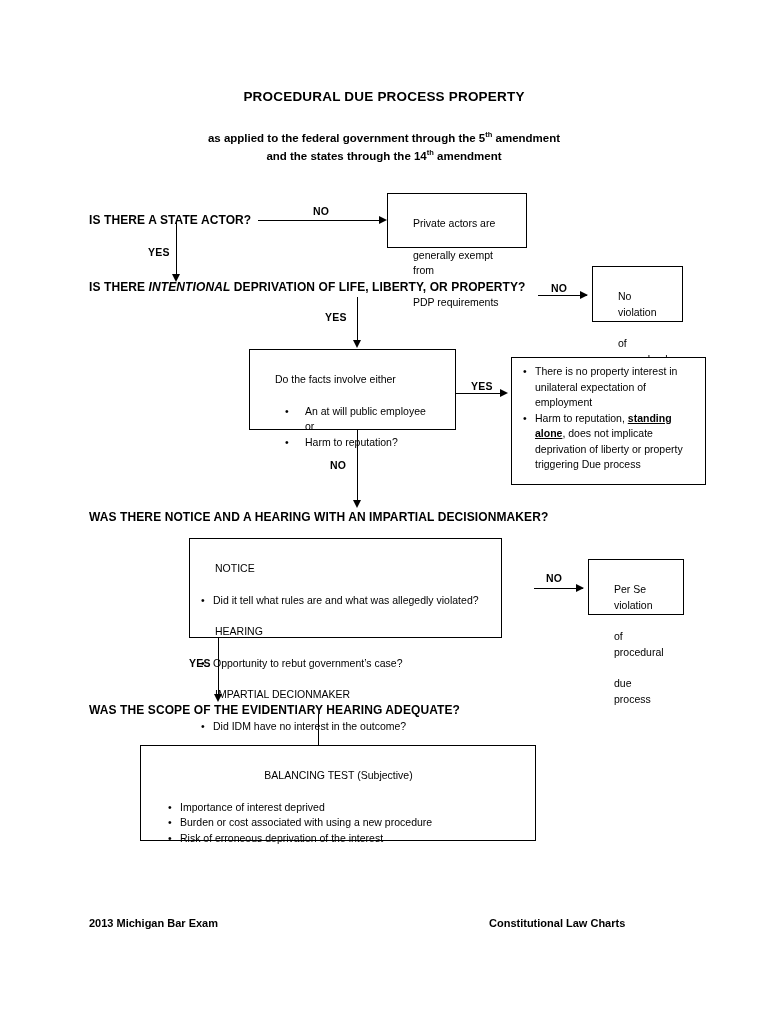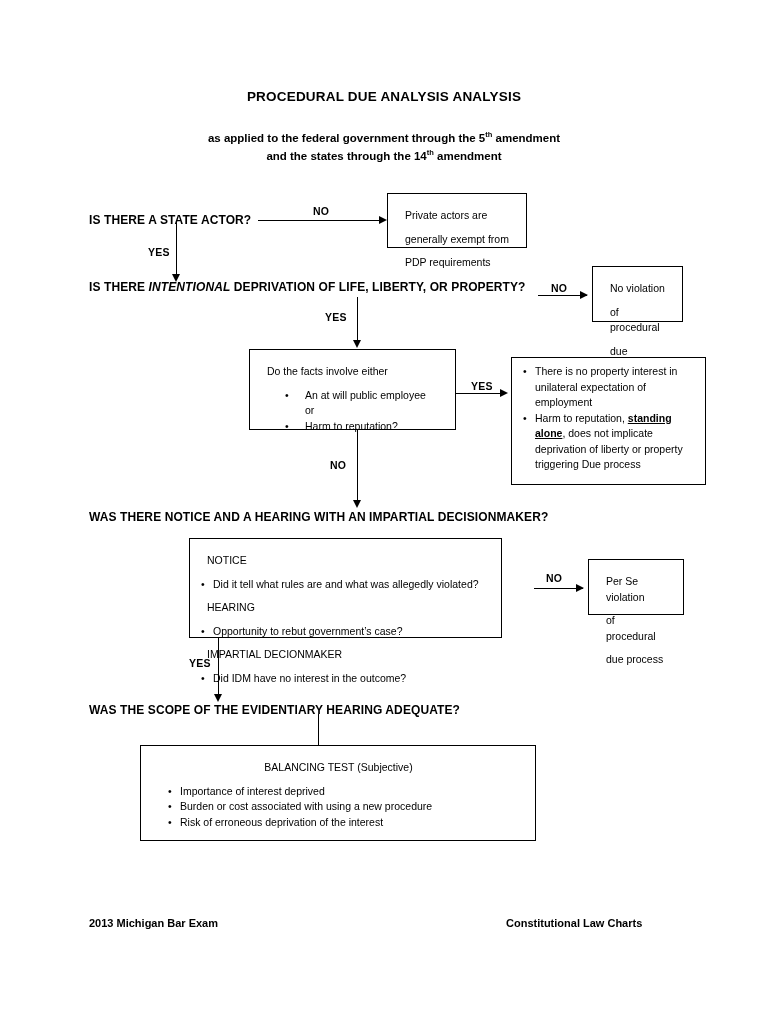--- a/index.html
+++ b/index.html
@@ -65,21 +65,21 @@
     border: 1px solid #000000;
     box-sizing: border-box;
     background: #ffffff;
     font-size: 10.5px;
     line-height: 15.5px;
   }
   .box .inner {
     padding: 6px 8px 6px 9px;
   }
   .box p {
-    margin: 8px;
+    margin: 16px;
   }
 
   ul.bl {
     margin: 0;
     padding: 0;
     list-style: none;
   }
   ul.bl li {
     position: relative;
     padding-left: 14px;
@@ -153,28 +153,28 @@
   }
 
   
   .footer-left, .footer-right {
     position: absolute;
     top: 917px;
     font-size: 11px;
     font-weight: bold;
   }
   .footer-left { left: 89px; }
-  .footer-right { left: 506px; text-align: right; }
+  .footer-right { left: 489px; text-align: right; }
 </style>
 </head>
 <body>
 
 <div id="page">
 
-  <div class="title">PROCEDURAL DUE ANALYSIS ANALYSIS</div>
+  <div class="title">PROCEDURAL DUE PROCESS PROPERTY</div>
 
   <div class="subtitle">
     <span><span>as applied to the federal government through the 5</span><sup>th</sup><span> amendment</span></span><br>
     <span><span>and the states through the 14</span><sup>th</sup><span> amendment</span></span>
   </div>
 
   <div class="qheading" style="left:89px; top:213px;">IS THERE A STATE ACTOR?</div>
 
   <div class="hline" style="left:258px; top:220px; width:121px;"></div>
   <div class="arrow-right" style="left:379px; top:215.5px;"></div>

